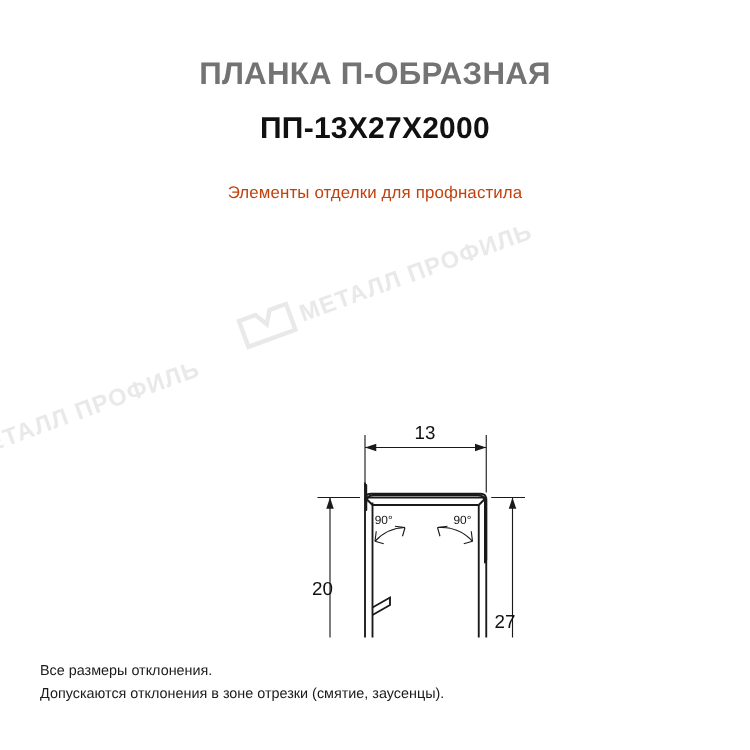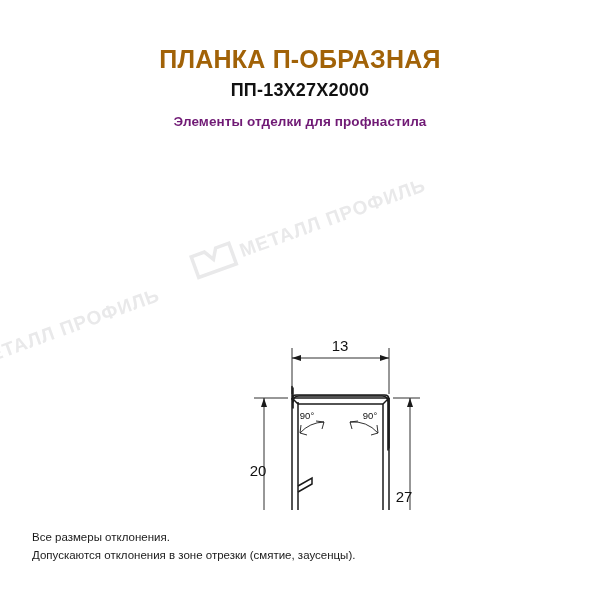--- a/index.html
+++ b/index.html
@@ -26,35 +26,35 @@
     left: 0;
     width: 600px;
     text-align: center;
   }
   .title-1 {
     font-size: 25px;
     font-weight: bold;
     letter-spacing: 0.2px;
     line-height: 31px;
     margin: 0;
-    color: #a16207;
+    color: #737373;
   }
   .title-2 {
-    font-size: 18px;
+    font-size: 24px;
     font-weight: bold;
     letter-spacing: 0.2px;
     line-height: 31px;
-    margin: 0 0 0 0;
+    margin: 12px 0 0 0;
     color: #111111;
   }
   .subtitle {
     font-size: 13.5px;
-    font-weight: bold;
-    margin-top: 8px;
-    color: #701a75;
+    font-weight: normal;
+    margin-top: 28px;
+    color: #c2410c;
     letter-spacing: 0.1px;
   }
   .drawing-wrap {
     position: absolute;
     top: 150px;
     left: 0;
     width: 600px;
     height: 360px;
     padding-left: 48px;
   }

